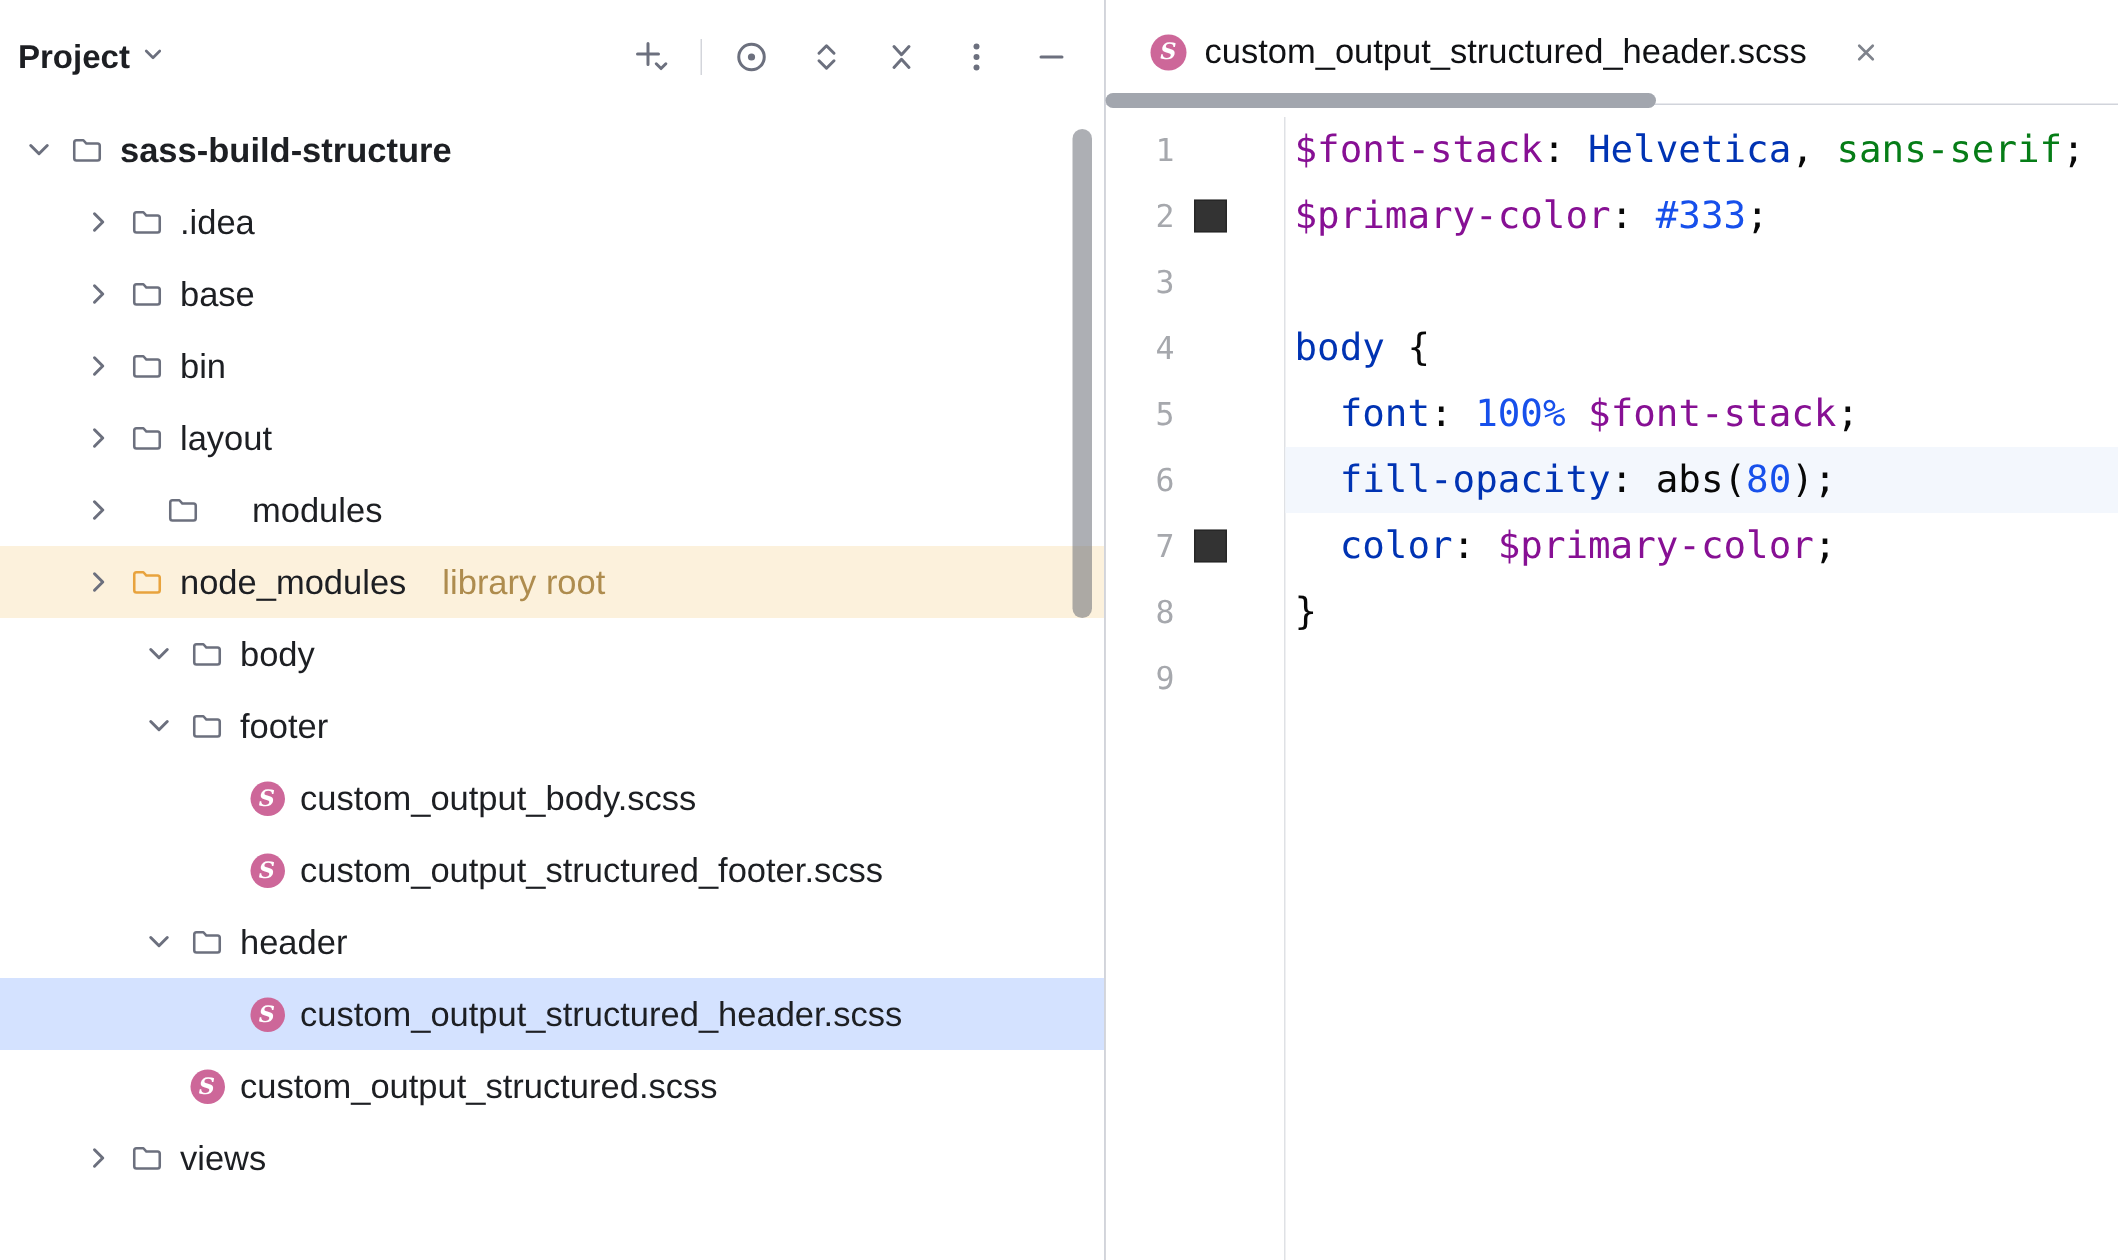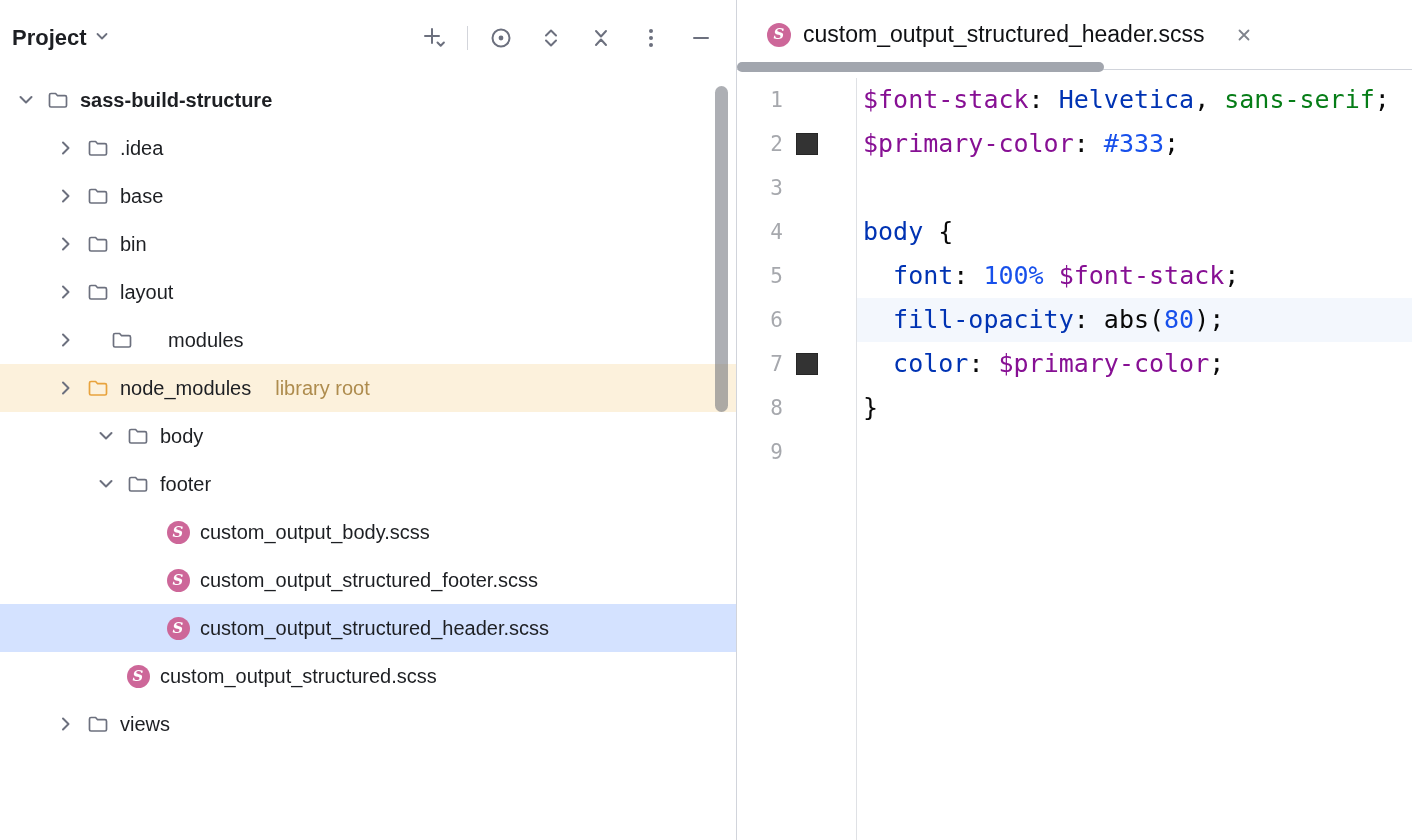--- a/index.html
+++ b/index.html
@@ -10,21 +10,21 @@
 
   
   .project-panel { width:737px; flex:none; border-right:1px solid var(--panel-border,#D1D4DB); position:relative; overflow:hidden; background:#fff; }
   .panel-header { height:76px; display:flex; align-items:center; padding:0 18px 0 12px; }
   .panel-title { display:flex; align-items:center; gap:6px; font-size:22px; font-weight:700; color:#1D1F23; cursor:pointer; }
   .panel-toolbar { margin-left:auto; display:flex; align-items:center; gap:16px; }
   .tb-btn { background:none; border:none; width:34px; height:34px; display:flex; align-items:center; justify-content:center; cursor:pointer; border-radius:6px; }
   .tb-sep { width:1px; height:24px; background:#D3D5DB; }
 
   .tree { position:relative; }
-  .tree-row { height:48px; display:flex; align-items:center; font-size:20px; color:#1D1F23; cursor:pointer; white-space:nowrap; }
+  .tree-row { height:48px; display:flex; align-items:center; font-size:23px; color:#1D1F23; cursor:pointer; white-space:nowrap; }
   .tree-row.selected { background:var(--selection-row,#D4E2FF); }
   .tree-row.library  { background:var(--library-row,#FCF1DC); }
   .chev { width:24px; height:24px; flex:none; display:flex; align-items:center; justify-content:center; margin-right:8px; }
   .node-icon { width:24px; height:24px; flex:none; display:flex; align-items:center; justify-content:center; margin-right:10px; }
   .row-label { color:#1D1F23; }
   .row-label.bold { font-weight:700; }
   .row-suffix { margin-left:12px; color:var(--path-text,#818594); font-weight:400; }
   .row-badge  { margin-left:24px; color:var(--badge-text,#AE8C4E); font-weight:400; }
 
   .sass-icon { width:23px; height:23px; border-radius:50%; background:var(--sass-pink,#CD6799); display:inline-flex; align-items:center; justify-content:center; flex:none; }
@@ -232,20 +232,33 @@
           </span>
           <span class="row-label">custom_output_body.scss</span>
         </div>
         <div class="tree-row" style="padding-left: 134px;">
           <span class="chev"></span>
           <span class="node-icon">
             <span class="sass-icon"></span>
           </span>
           <span class="row-label">custom_output_structured_footer.scss</span>
         </div>
+        <div class="tree-row" style="padding-left: 94px;">
+          <span class="chev">
+            <svg width="22" height="22" viewBox="0 0 22 22">
+              <path d="M5.5 8l5.5 5.5L16.5 8" stroke="#6C707E" stroke-width="2" stroke-linecap="round" stroke-linejoin="round" fill="none"></path>
+            </svg>
+          </span>
+          <span class="node-icon">
+            <svg width="24" height="24" viewBox="0 0 24 24" fill="none">
+              <path d="M3.5 7c0-.8.7-1.5 1.5-1.5h4.6l2 2.2H19c.8 0 1.5.7 1.5 1.5v8.3c0 .8-.7 1.5-1.5 1.5H5c-.8 0-1.5-.7-1.5-1.5V7z" stroke="#6C707E" stroke-width="1.7" stroke-linejoin="round"></path>
+            </svg>
+          </span>
+          <span class="row-label">header</span>
+        </div>
         <div class="tree-row selected" style="padding-left: 134px;">
           <span class="chev"></span>
           <span class="node-icon">
             <span class="sass-icon"></span>
           </span>
           <span class="row-label">custom_output_structured_header.scss</span>
         </div>
         <div class="tree-row" style="padding-left: 94px;">
           <span class="chev"></span>
           <span class="node-icon">

